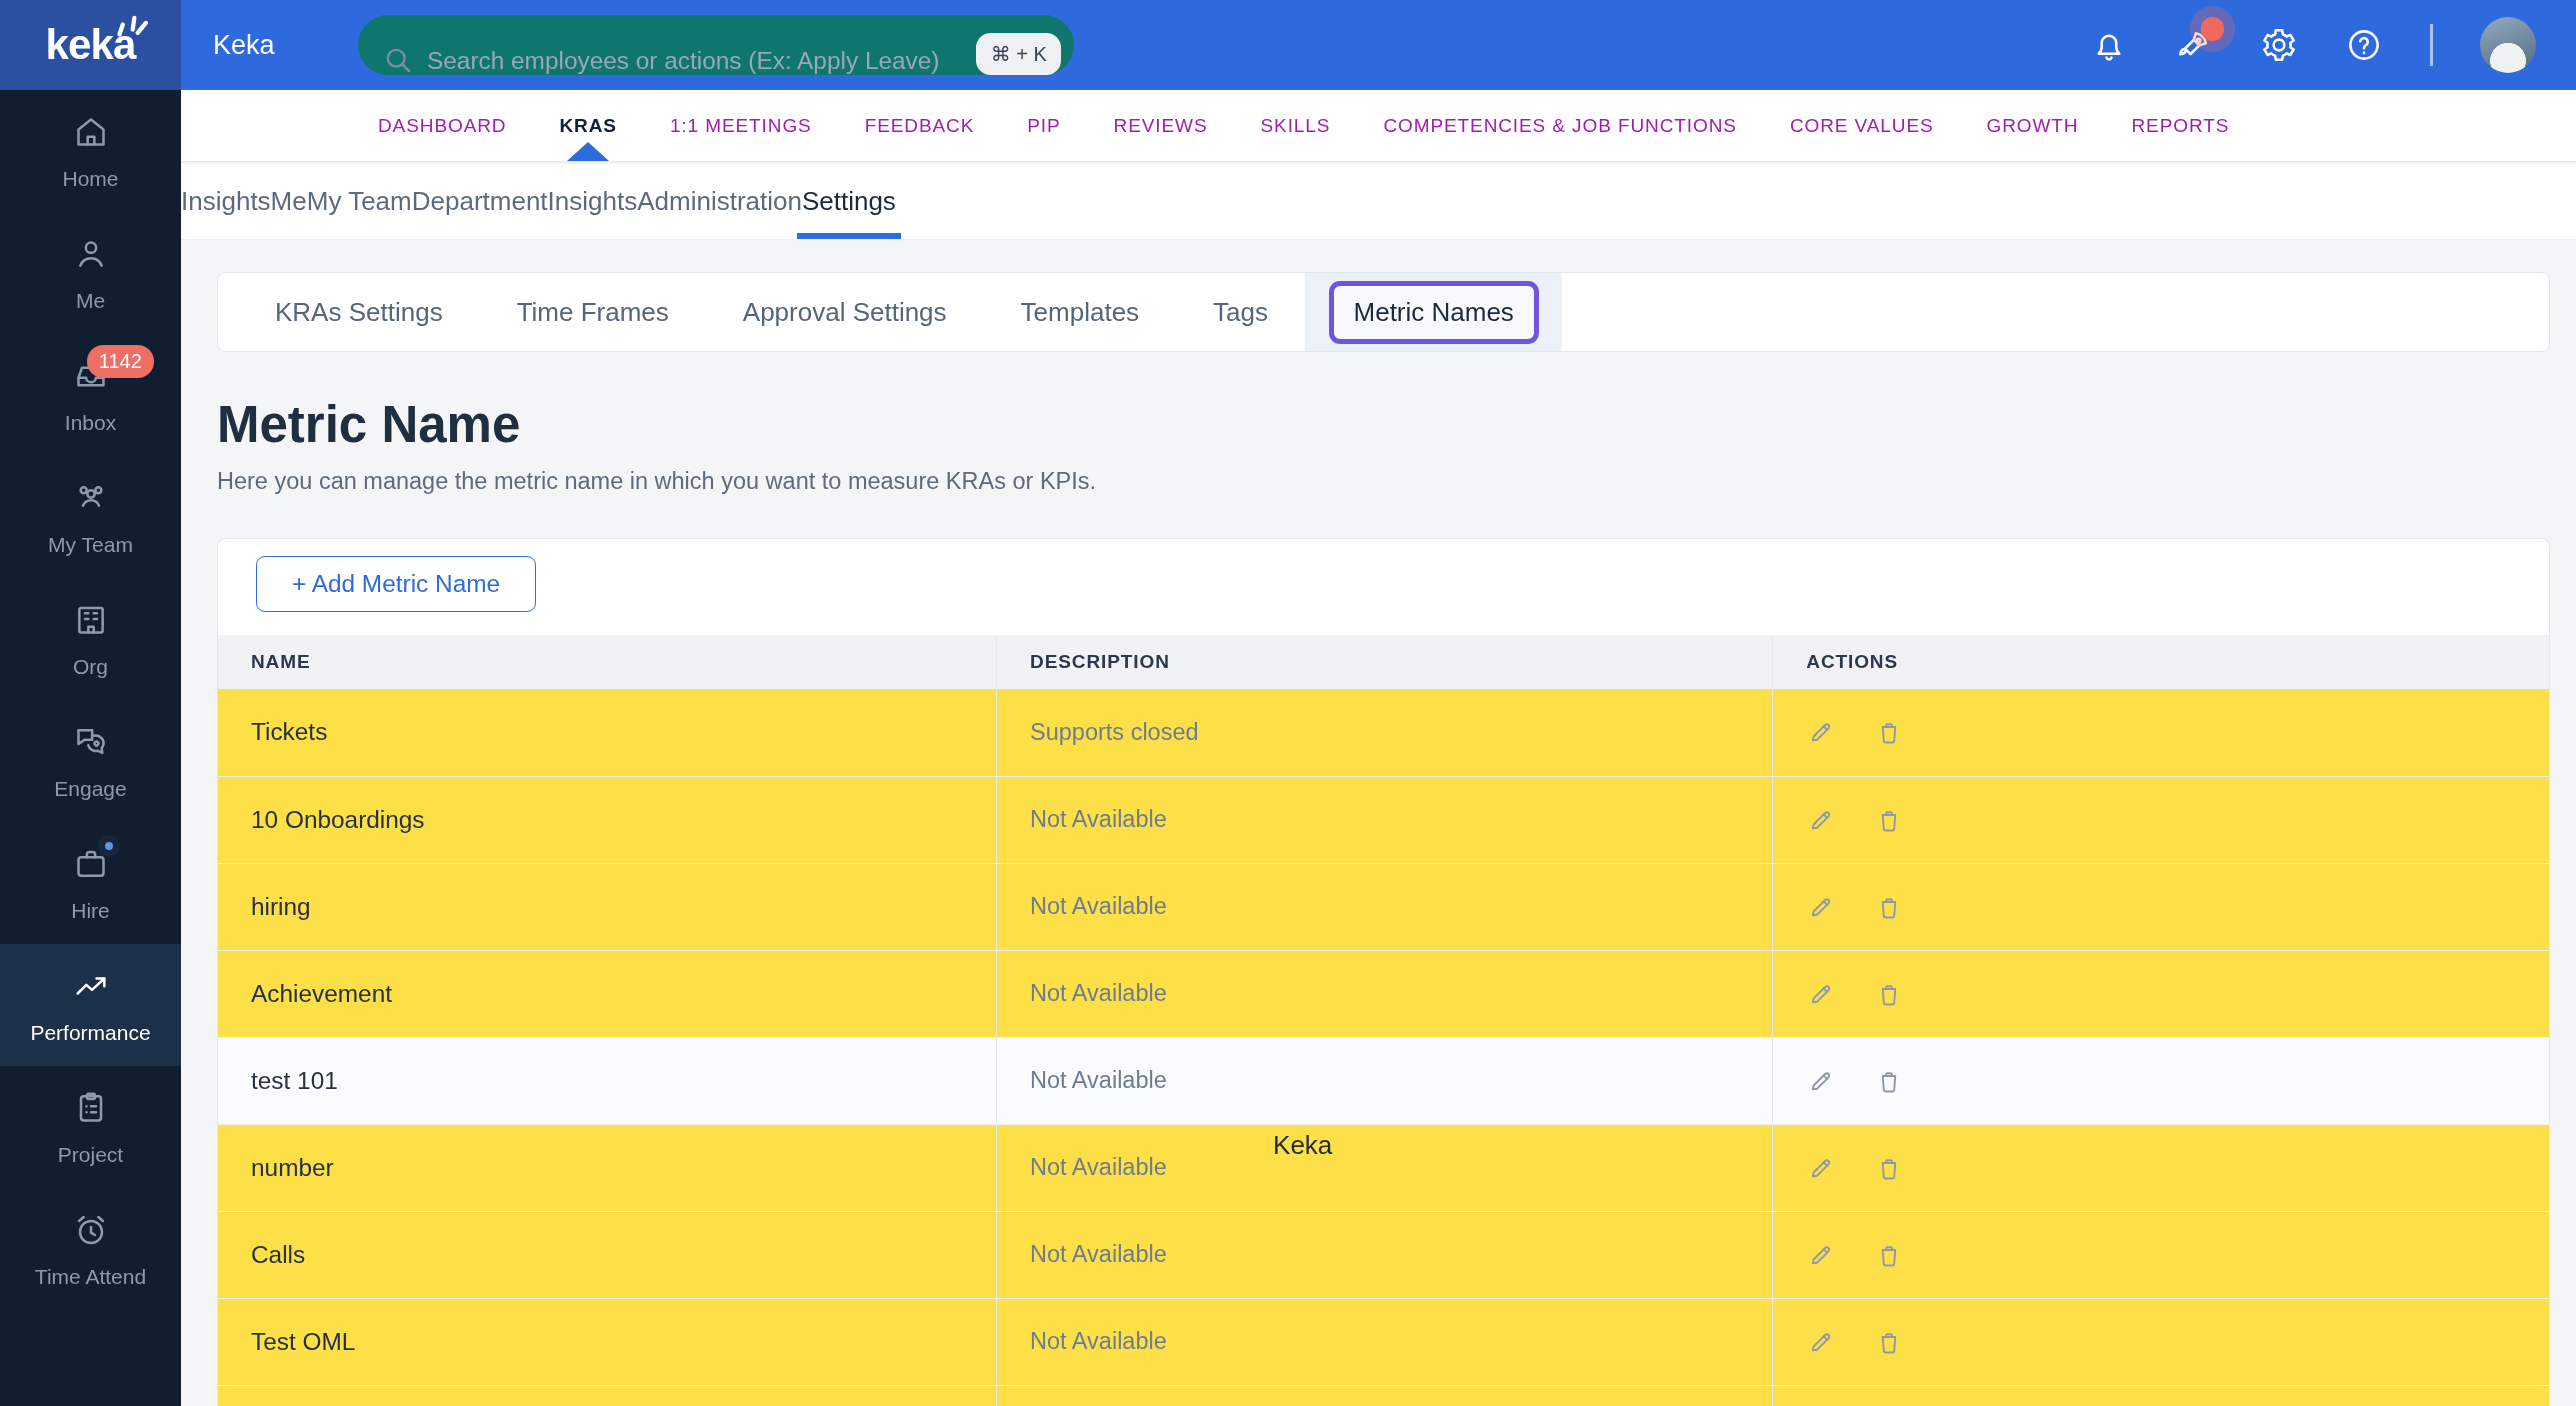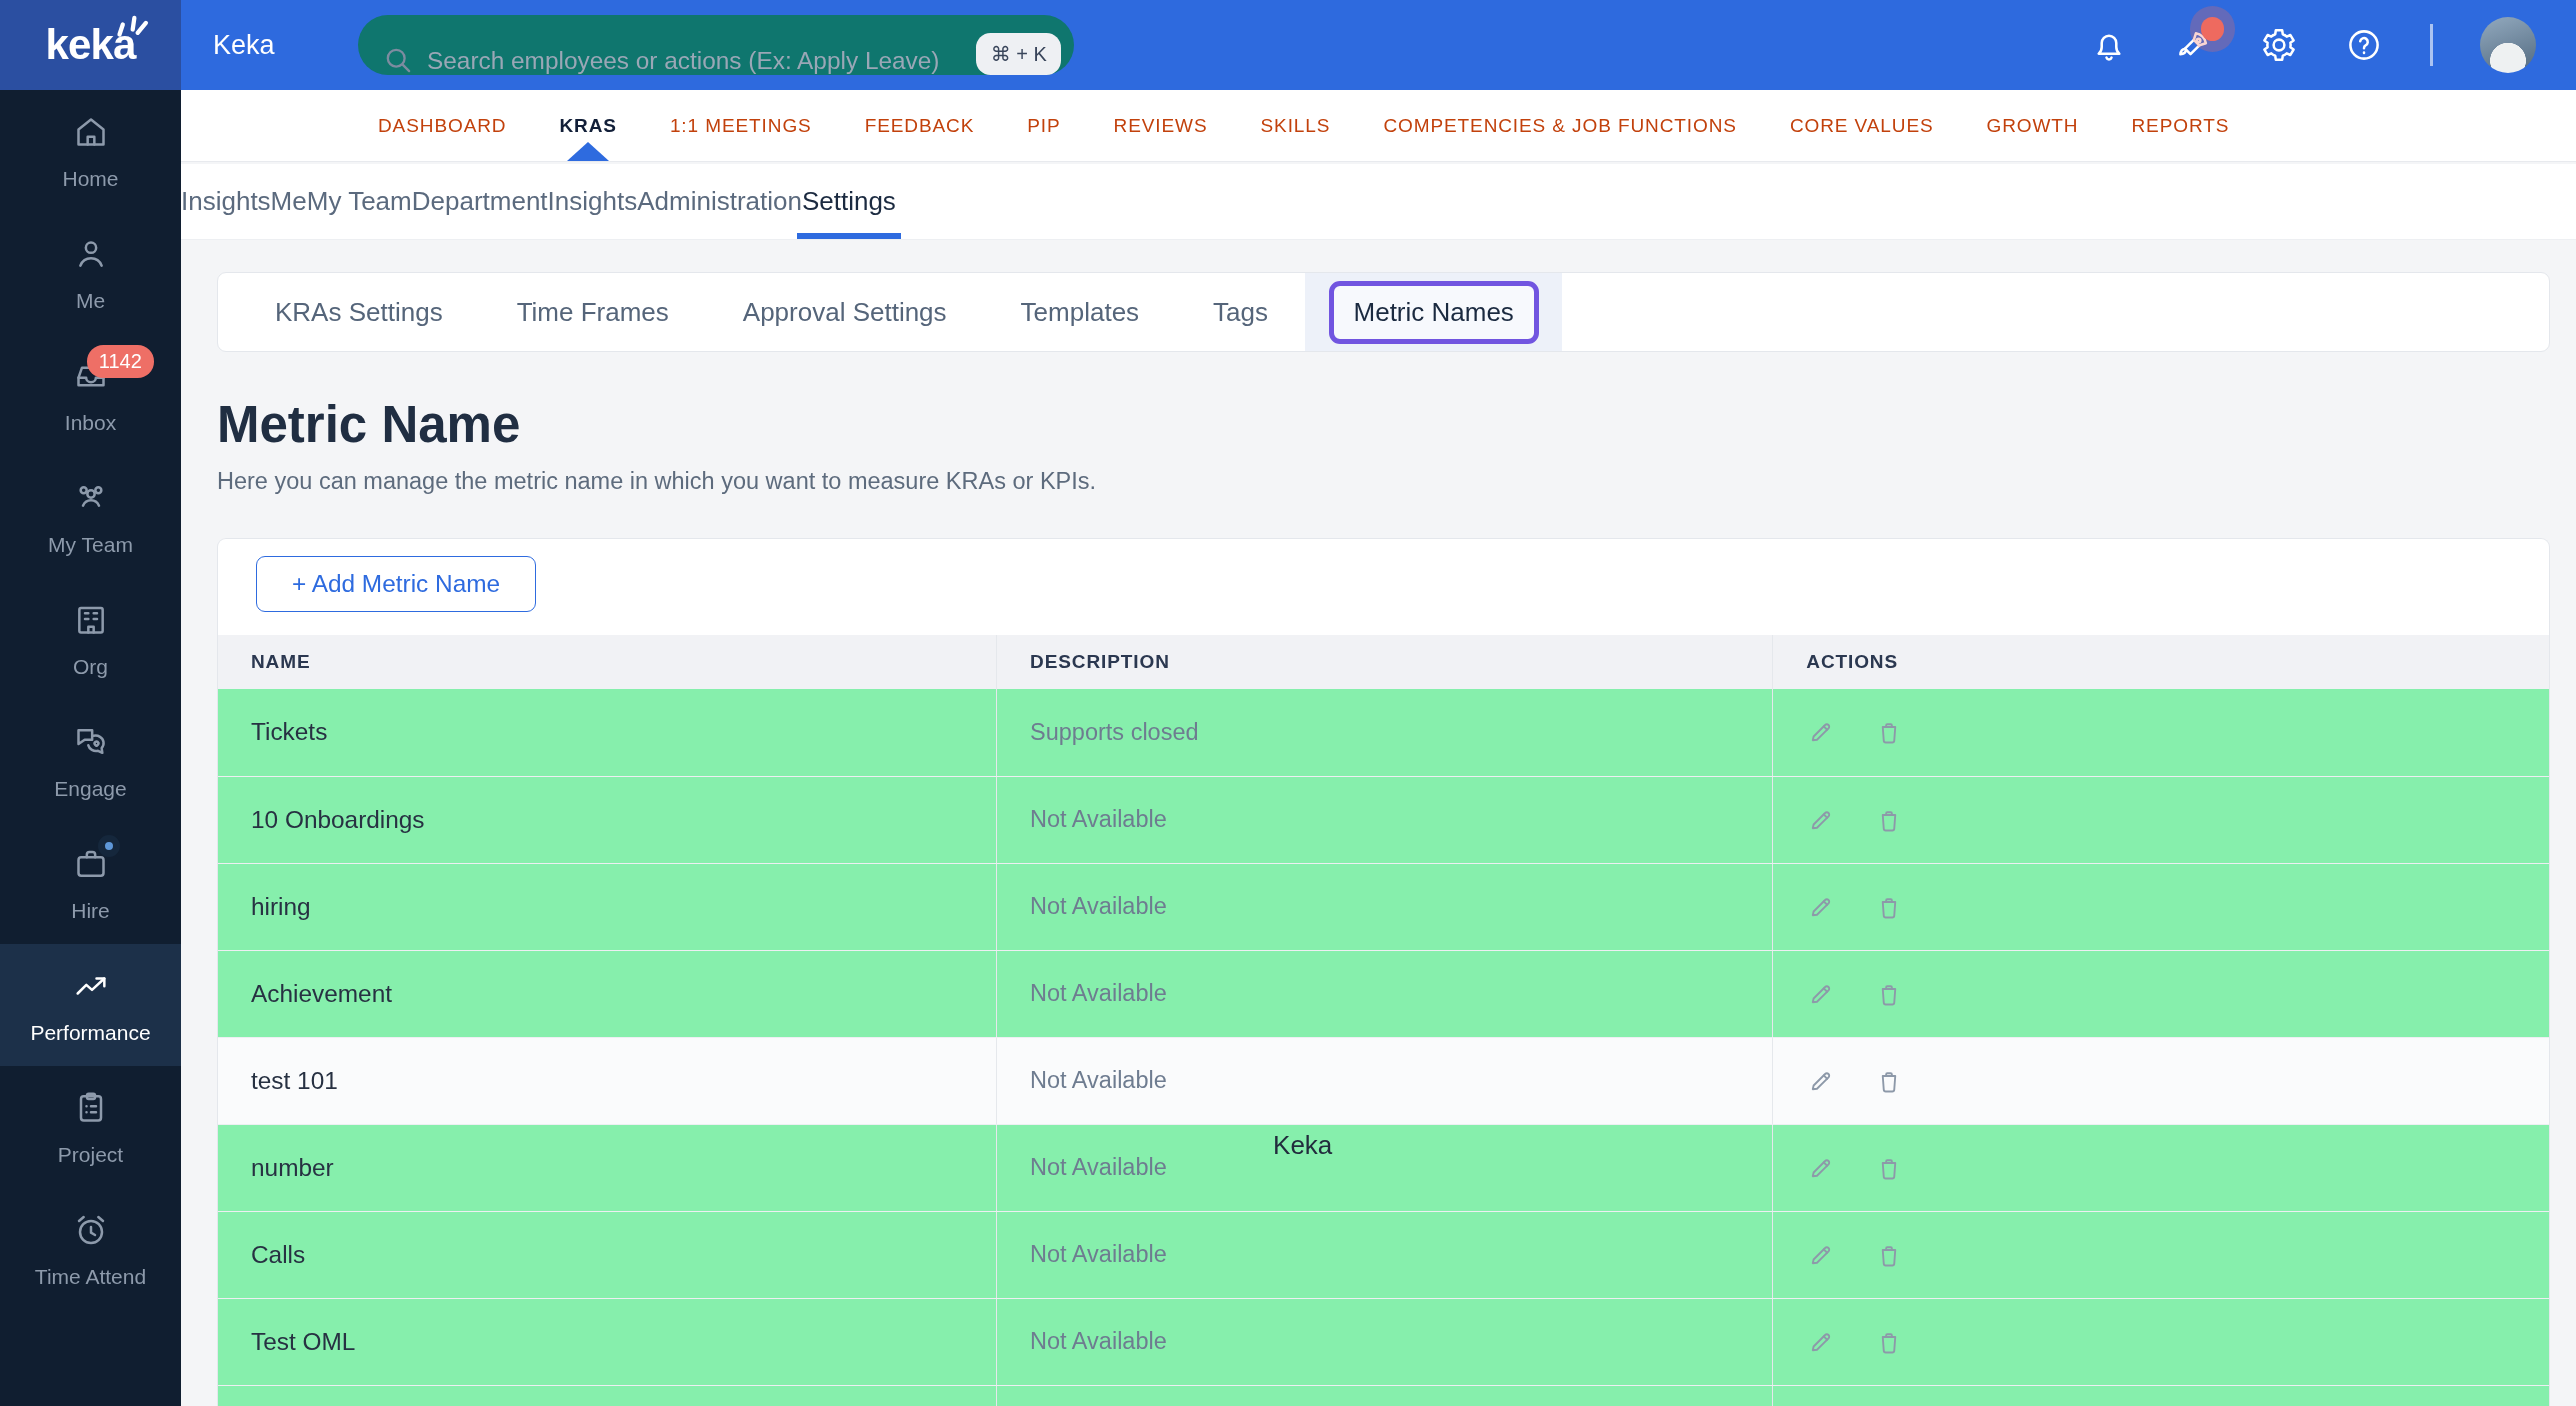--- a/index.html
+++ b/index.html
@@ -31,21 +31,21 @@
   .top-icon { width:38px; height:38px; position:relative; cursor:pointer; }
   .top-icon svg { width:38px; height:38px; stroke:#fff; }
   .rocket-dot { position:absolute; top:-9px; right:-11px; width:23.5px; height:23.5px; border-radius:50%; background:#ee6a5f; box-shadow:0 0 0 11px rgba(238,106,95,.28); }
   .top-divider { width:2.7px; height:42px; background:rgba(255,255,255,.6); }
   .avatar { width:56px; height:56px; border-radius:50%; cursor:pointer;
             background:radial-gradient(circle at 50% 78%, #eef1f2 0 34%, rgba(0,0,0,0) 35%),
                        linear-gradient(160deg,#93aabf,#51697f); }
 
   
   .pnav { position:absolute; left:181px; top:90px; right:0; height:72px; background:#fff; border-bottom:0.9px solid #e8eaee; display:flex; align-items:center; gap:53px; padding-left:197px; }
-  .pnav-item { font-size:19px; letter-spacing:0.9px; color:#c2410c; font-weight:500; height:100%; display:flex; align-items:center; position:relative; cursor:pointer; white-space:nowrap; }
+  .pnav-item { font-size:19px; letter-spacing:0.9px; color:#a21caf; font-weight:500; height:100%; display:flex; align-items:center; position:relative; cursor:pointer; white-space:nowrap; }
   .pnav-item.active { color:#121f38; font-weight:bold; }
   .pnav-item.active::after { content:""; position:absolute; bottom:0; left:50%; transform:translateX(-50%); width:0; height:0; border-left:21px solid transparent; border-right:21px solid transparent; border-bottom:19px solid #2e6bdf; }
 
   
   .snav { position:absolute; left:181px; top:164px; right:0; height:76px; background:#fff; display:flex; align-items:flex-start; border-bottom:0.9px solid #edeff2; }
   .snav-item { font-size:26px; color:#5b6a7e; height:100%; display:flex; align-items:center; position:relative; cursor:pointer; }
   .snav-item.active { color:#1b2a40; font-weight:normal; }
   .snav-item.active::after { content:""; position:absolute; bottom:0; left:-5.4px; right:-5.4px; height:6.3px; background:#2e6bdf; }
 
   
@@ -58,21 +58,21 @@
 
   .page-title { margin-top:45px; font-size:51px; line-height:56px; font-weight:bold; color:#202e42; }
   .page-subtitle { margin-top:12.7px; font-size:23.5px; line-height:31px; color:#5d6b7d; }
 
   .main-card { margin-top:41px; background:#fff; border:0.9px solid #e4e7ec; border-bottom:none; border-radius:9px 9px 0 0; padding-top:17px; min-height:886px; }
   .add-btn { margin-left:38px; height:56px; border:1.8px solid #2e6bdf; border-radius:9px; background:#fff; color:#2e6bdf; font-size:24.4px; padding:0 35px; cursor:pointer; font-family:"Liberation Sans",sans-serif; }
 
   table.metric-table { width:100%; border-collapse:collapse; margin-top:23.5px; }
   .metric-table th { background:#f1f2f5; height:54px; text-align:left; padding-left:33px; font-size:19px; letter-spacing:0.9px; color:#2b3850; font-weight:bold; }
   .metric-table th + th, .metric-table td + td { border-left:0.9px solid #e5e8ec; }
-  .metric-table td { height:87px; border-bottom:0.9px solid #edeff2; padding-left:33px; background:#86efac; }
+  .metric-table td { height:87px; border-bottom:0.9px solid #edeff2; padding-left:33px; background:#fde047; }
   .metric-table tr.highlight td { background:#fafbfc; }
   td.cell-name { font-size:24.4px; color:#273142; }
   td.cell-desc { font-size:23.5px; color:#6e7c90; position:relative; }
   .overlay-label { position:absolute; top:5.4px; left:276px; font-size:26px; color:#222c3d; }
   td.cell-actions .act-wrap { display:flex; align-items:center; gap:38px; }
   .act-btn { background:none; border:none; cursor:pointer; padding:0; line-height:0; }
   .act-btn svg { width:30px; height:30px; stroke:#8d99a9; }
   tr.partial td { height:36px; border-bottom:none; }
 </style>
 </head>

